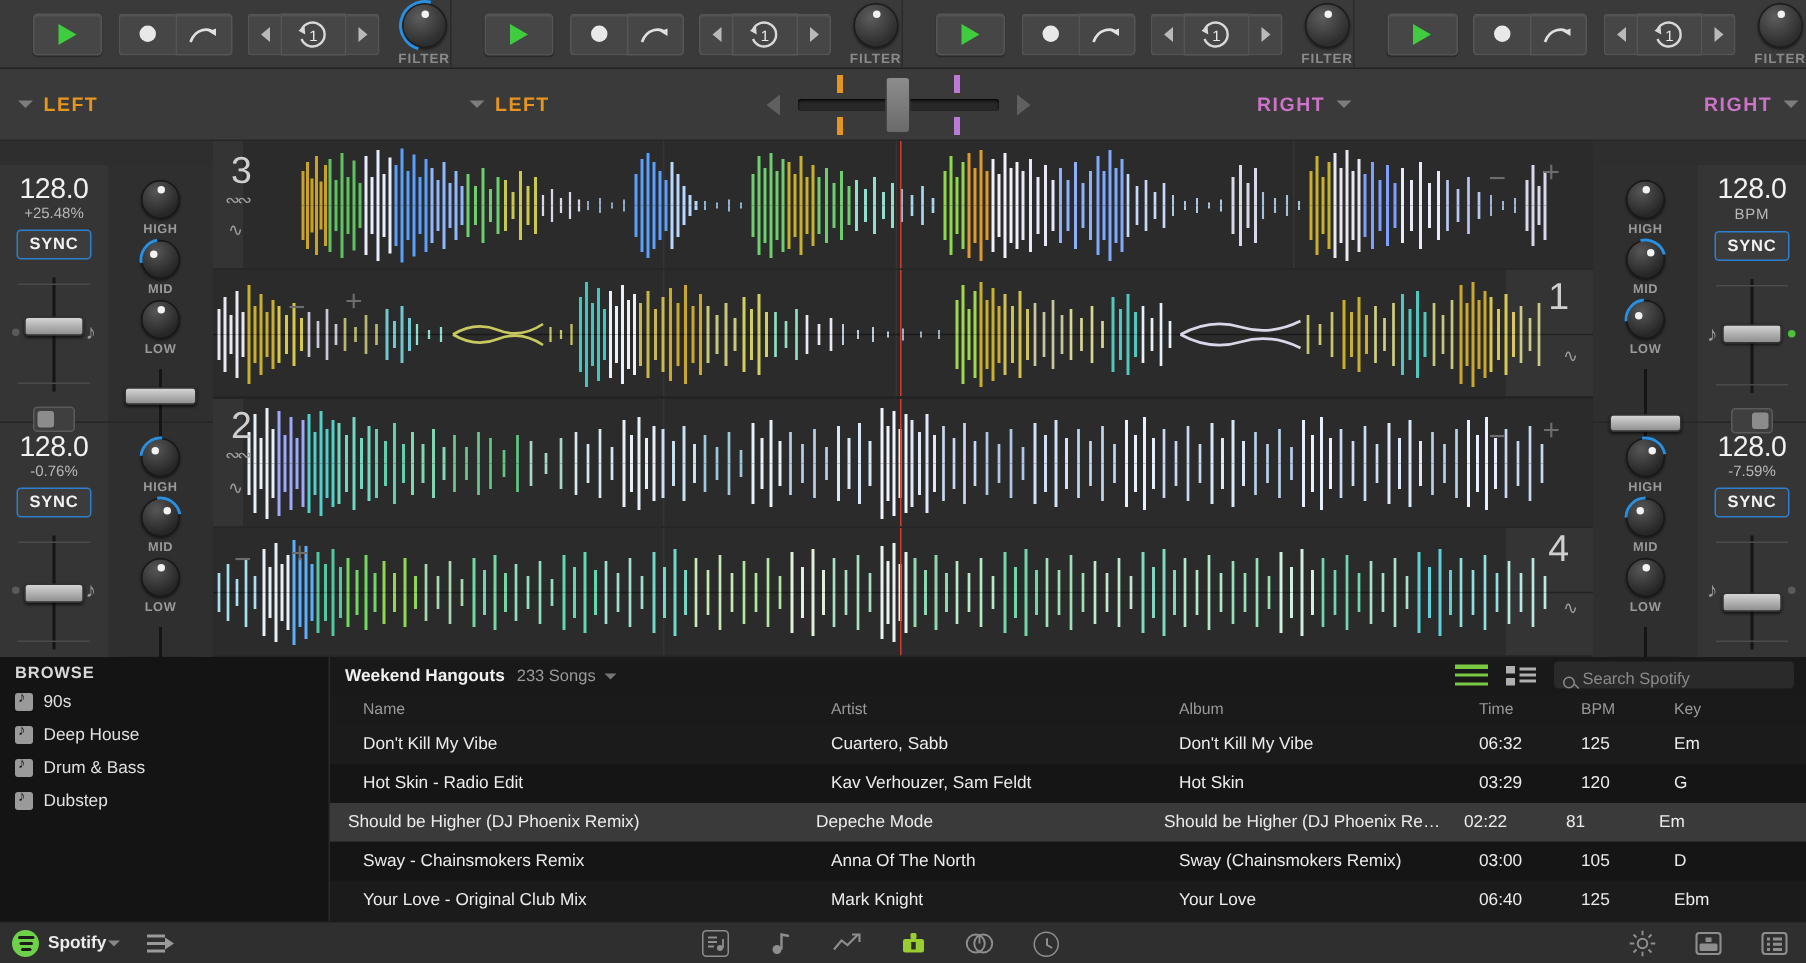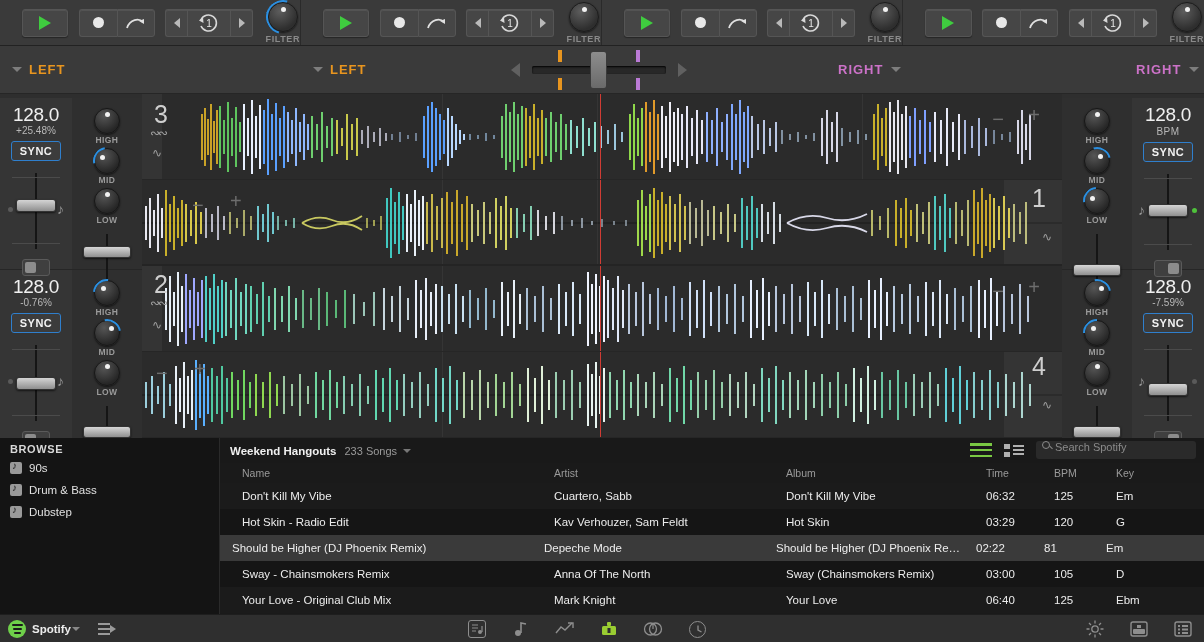--- a/index.html
+++ b/index.html
@@ -102,21 +102,21 @@
   .xf-track { position: relative; width: 134px; height: 8px; background: #282828; border-radius: 2px; margin: 0 12px; box-shadow: inset 0 1px 2px #000; }
   .xf-handle { position: absolute; left: 58px; top: -15px; width: 17px; height: 38px; border-radius: 3px;
     background: linear-gradient(180deg,#8d8d8d,#6a6a6a); border: 1px solid #3b3b3b; }
   .xf-mark { position: absolute; width: 4px; height: 12px; }
   .xf-mark.orange { background: #e8951f; }
   .xf-mark.purple { background: #bb7ad6; }
 
   
   .deck-area { position: absolute; top: 94px; left: 0; width: 1204px; height: 344px; background: #2e2e2e; }
 
-  .deck-col { position: absolute; top: 4px; height: 344px; }
+  .deck-col { position: absolute; top: 16px; height: 344px; }
   .col-left-bpm { left: 0; width: 72px; background: #353535; }
   .col-left-eq  { left: 72px; width: 70px; background: #2f2f2f; }
   .col-right-eq { left: 1062px; width: 70px; background: #2f2f2f; }
   .col-right-bpm{ left: 1132px; width: 72px; background: #353535; }
 
   .deck-half { position: relative; height: 172px; border-bottom: 1px solid #262626; }
   .deck-half:last-child { border-bottom: none; }
 
   .bpm-val { font-size: 19px; color: #f0f0f0; text-align: center; padding-top: 6px; letter-spacing: -.3px; }
   .bpm-pct { font-size: 10px; color: #b8b8b8; text-align: center; margin-top: -1px; }
@@ -184,21 +184,21 @@
   .pl-head { height: 25px; display: flex; align-items: center; padding-left: 10px; background: #191919; }
   .pl-title { font-size: 11.5px; color: #f0f0f0; font-weight: bold; }
   .pl-count { font-size: 11px; color: #9a9a9a; margin-left: 8px; }
   .pl-caret { width:0;height:0;border-left:4px solid transparent;border-right:4px solid transparent;border-top:4px solid #777; margin-left: 6px; }
 
   .pl-tools { position: absolute; right: 8px; top: 3px; display: flex; align-items: center; }
   .ico-listgreen { width: 22px; height: 14px; display: flex; flex-direction: column; justify-content: space-between; margin-right: 12px; }
   .ico-listgreen span { display: block; height: 2.5px; background: #7ac943; }
   .ico-detail { width: 20px; height: 14px; position: relative; margin-right: 12px; }
   .ico-detail i { position: absolute; background: #b0b0b0; display: block; }
-  .search-box { width: 160px; height: 18px; background: #2a2a2a; border-radius: 3px; display: flex; align-items: flex-start; padding-left: 6px; }
+  .search-box { width: 160px; height: 18px; background: #2a2a2a; border-radius: 3px; display: flex; align-items: flex-end; padding-left: 6px; }
   .search-ico { width: 8px; height: 8px; border: 1.3px solid #8a8a8a; border-radius: 50%; position: relative; margin-right: 5px; flex: 0 0 auto; }
   .search-ico::after { content:""; position: absolute; width: 4px; height: 1.3px; background: #8a8a8a; transform: rotate(45deg); right: -4px; bottom: 0px; }
   .search-ph { font-size: 11px; color: #8a8a8a; }
 
   table.tracks { width: 100%; border-collapse: collapse; table-layout: fixed; }
   table.tracks th { font-size: 10.5px; color: #9a9a9a; font-weight: normal; text-align: left;
     height: 20px; padding-left: 22px; background: #1a1a1a; }
   table.tracks td { font-size: 11.5px; color: #ececec; height: 26px; padding-left: 22px;
     white-space: nowrap; overflow: hidden; text-overflow: ellipsis; }
   table.tracks tr.row-even td { background: #1b1b1b; }
@@ -963,20 +963,24 @@
 <div class="browser">
 
   <div class="side-tree">
     <div class="tree-title">BROWSE</div>
     <div class="tree-item">
       <span class="tree-ico"></span>
       <span class="tree-label">90s</span>
     </div>
     <div class="tree-item">
       <span class="tree-ico"></span>
+      <span class="tree-label">Deep House</span>
+    </div>
+    <div class="tree-item">
+      <span class="tree-ico"></span>
       <span class="tree-label">Drum &amp; Bass</span>
     </div>
     <div class="tree-item">
       <span class="tree-ico"></span>
       <span class="tree-label">Dubstep</span>
     </div>
   </div>
 
   <div class="tracklist">
     <div class="pl-head">

